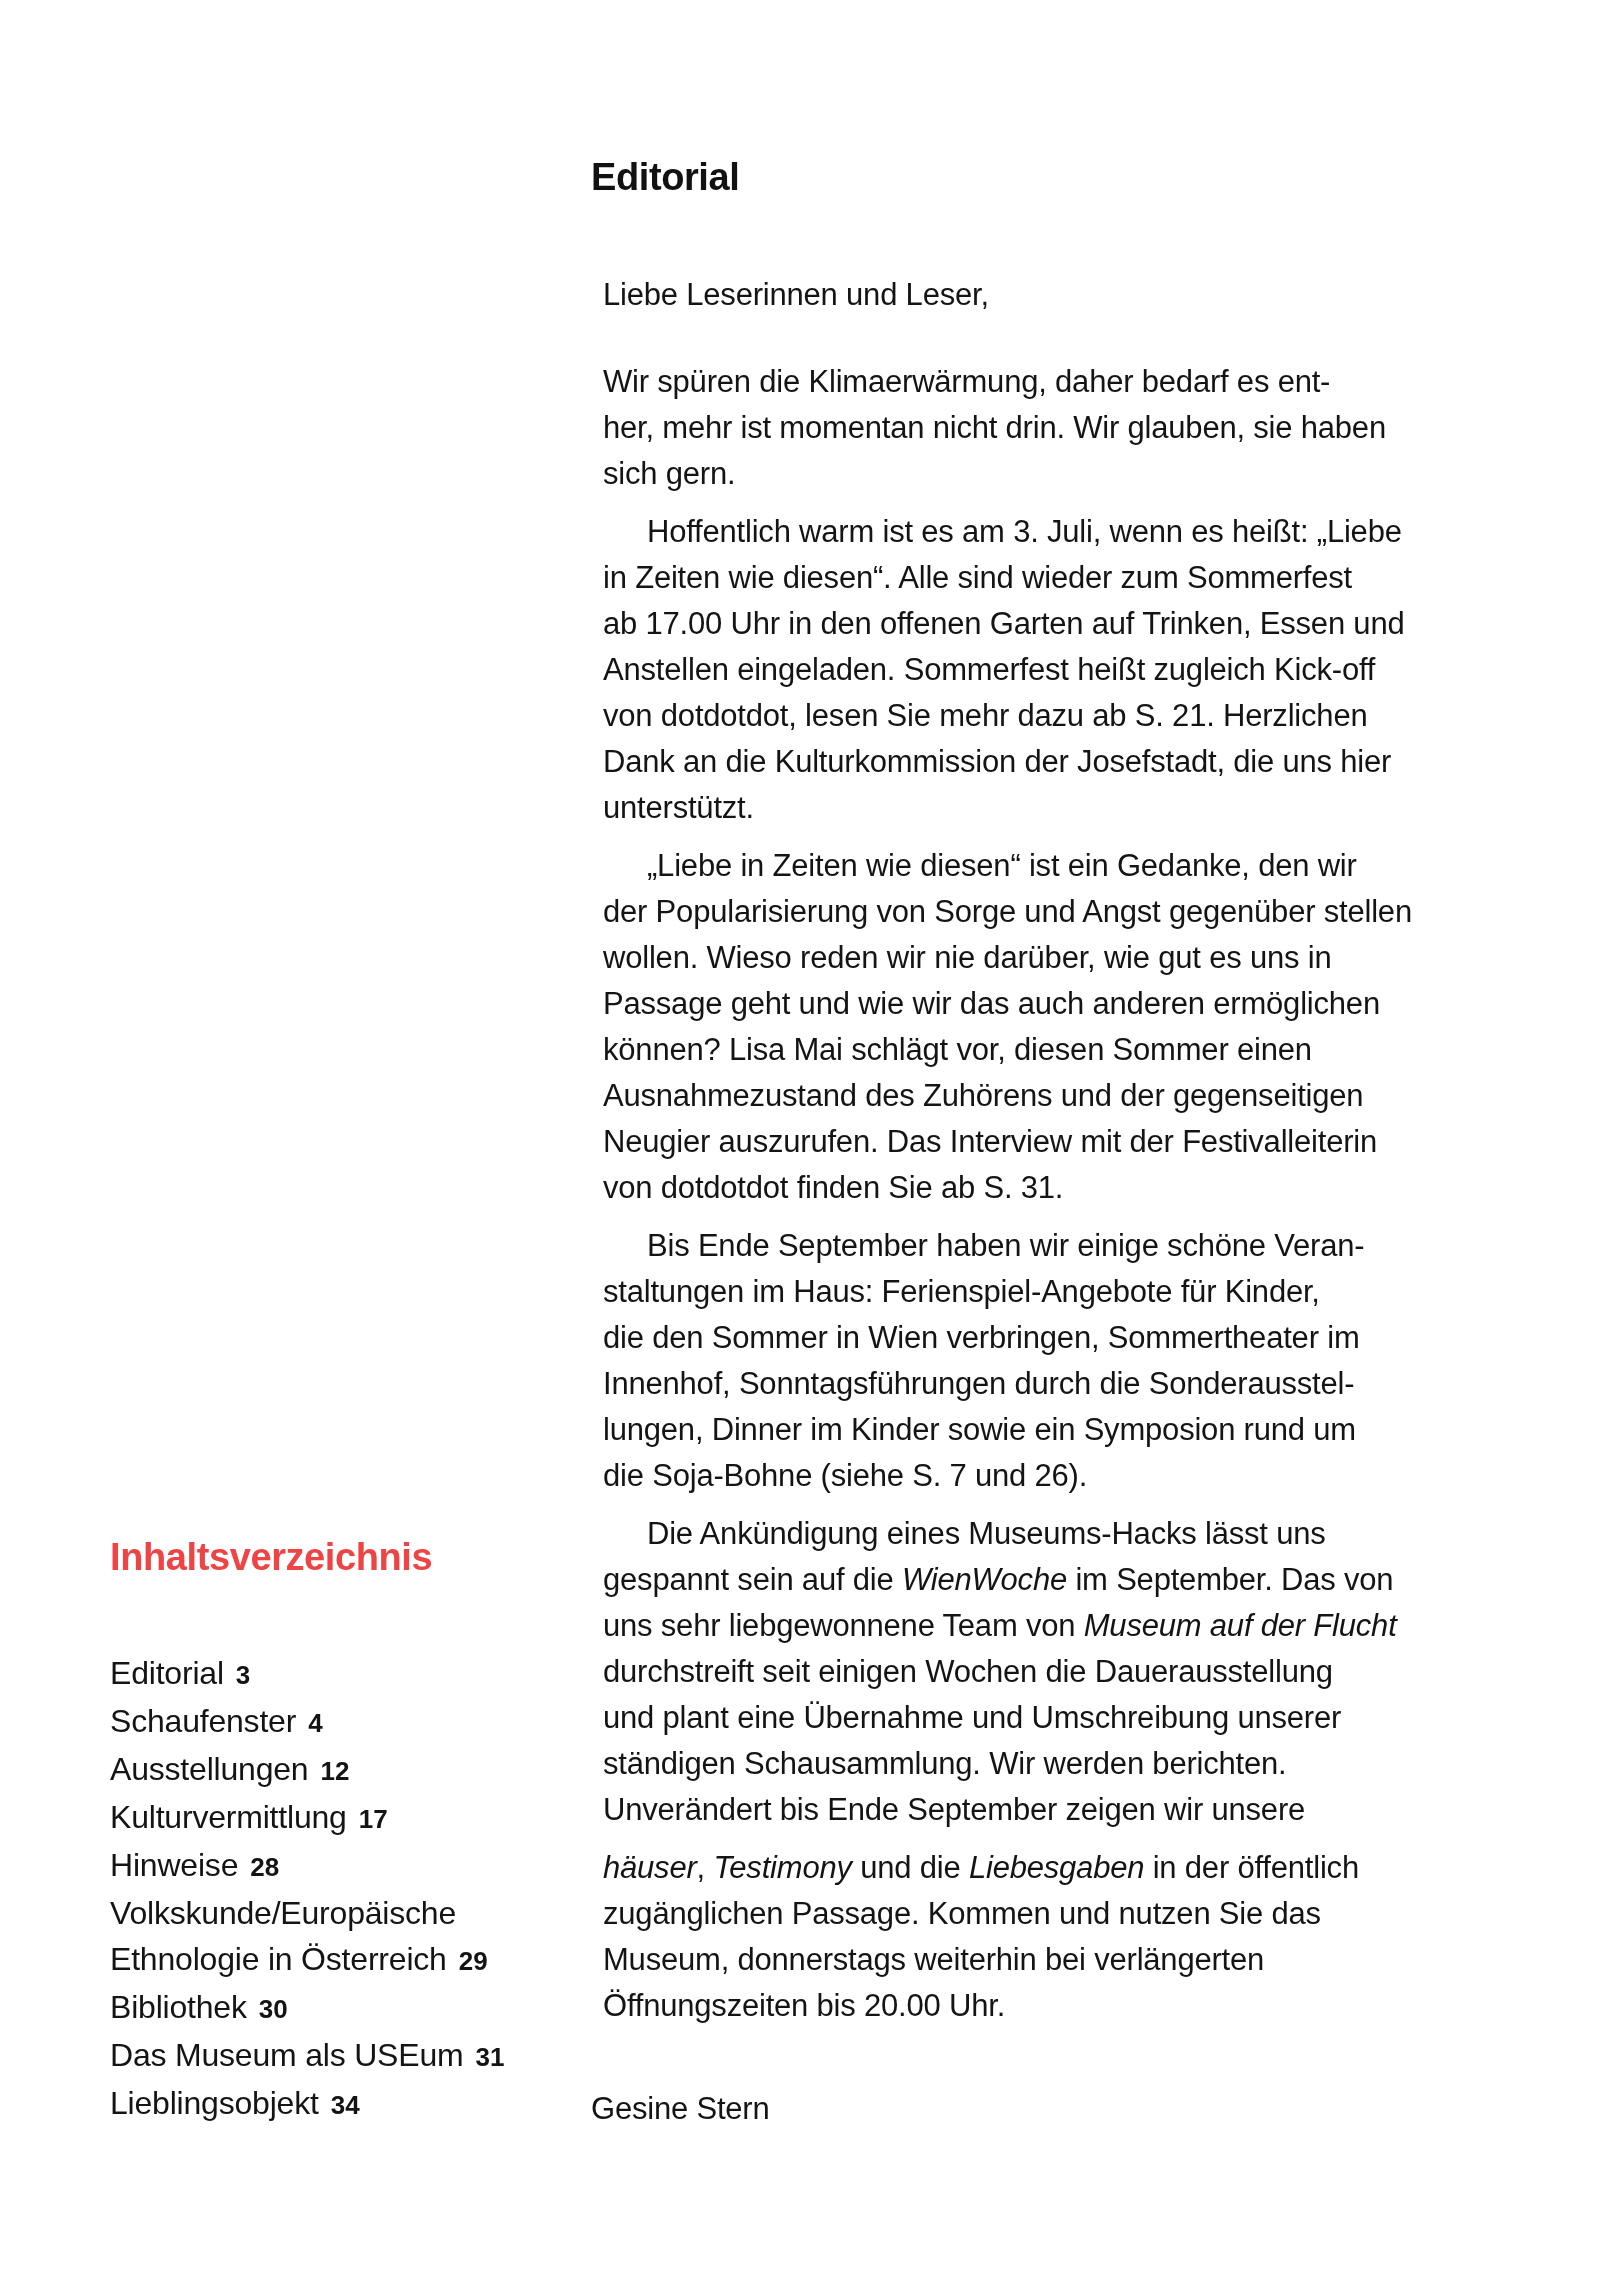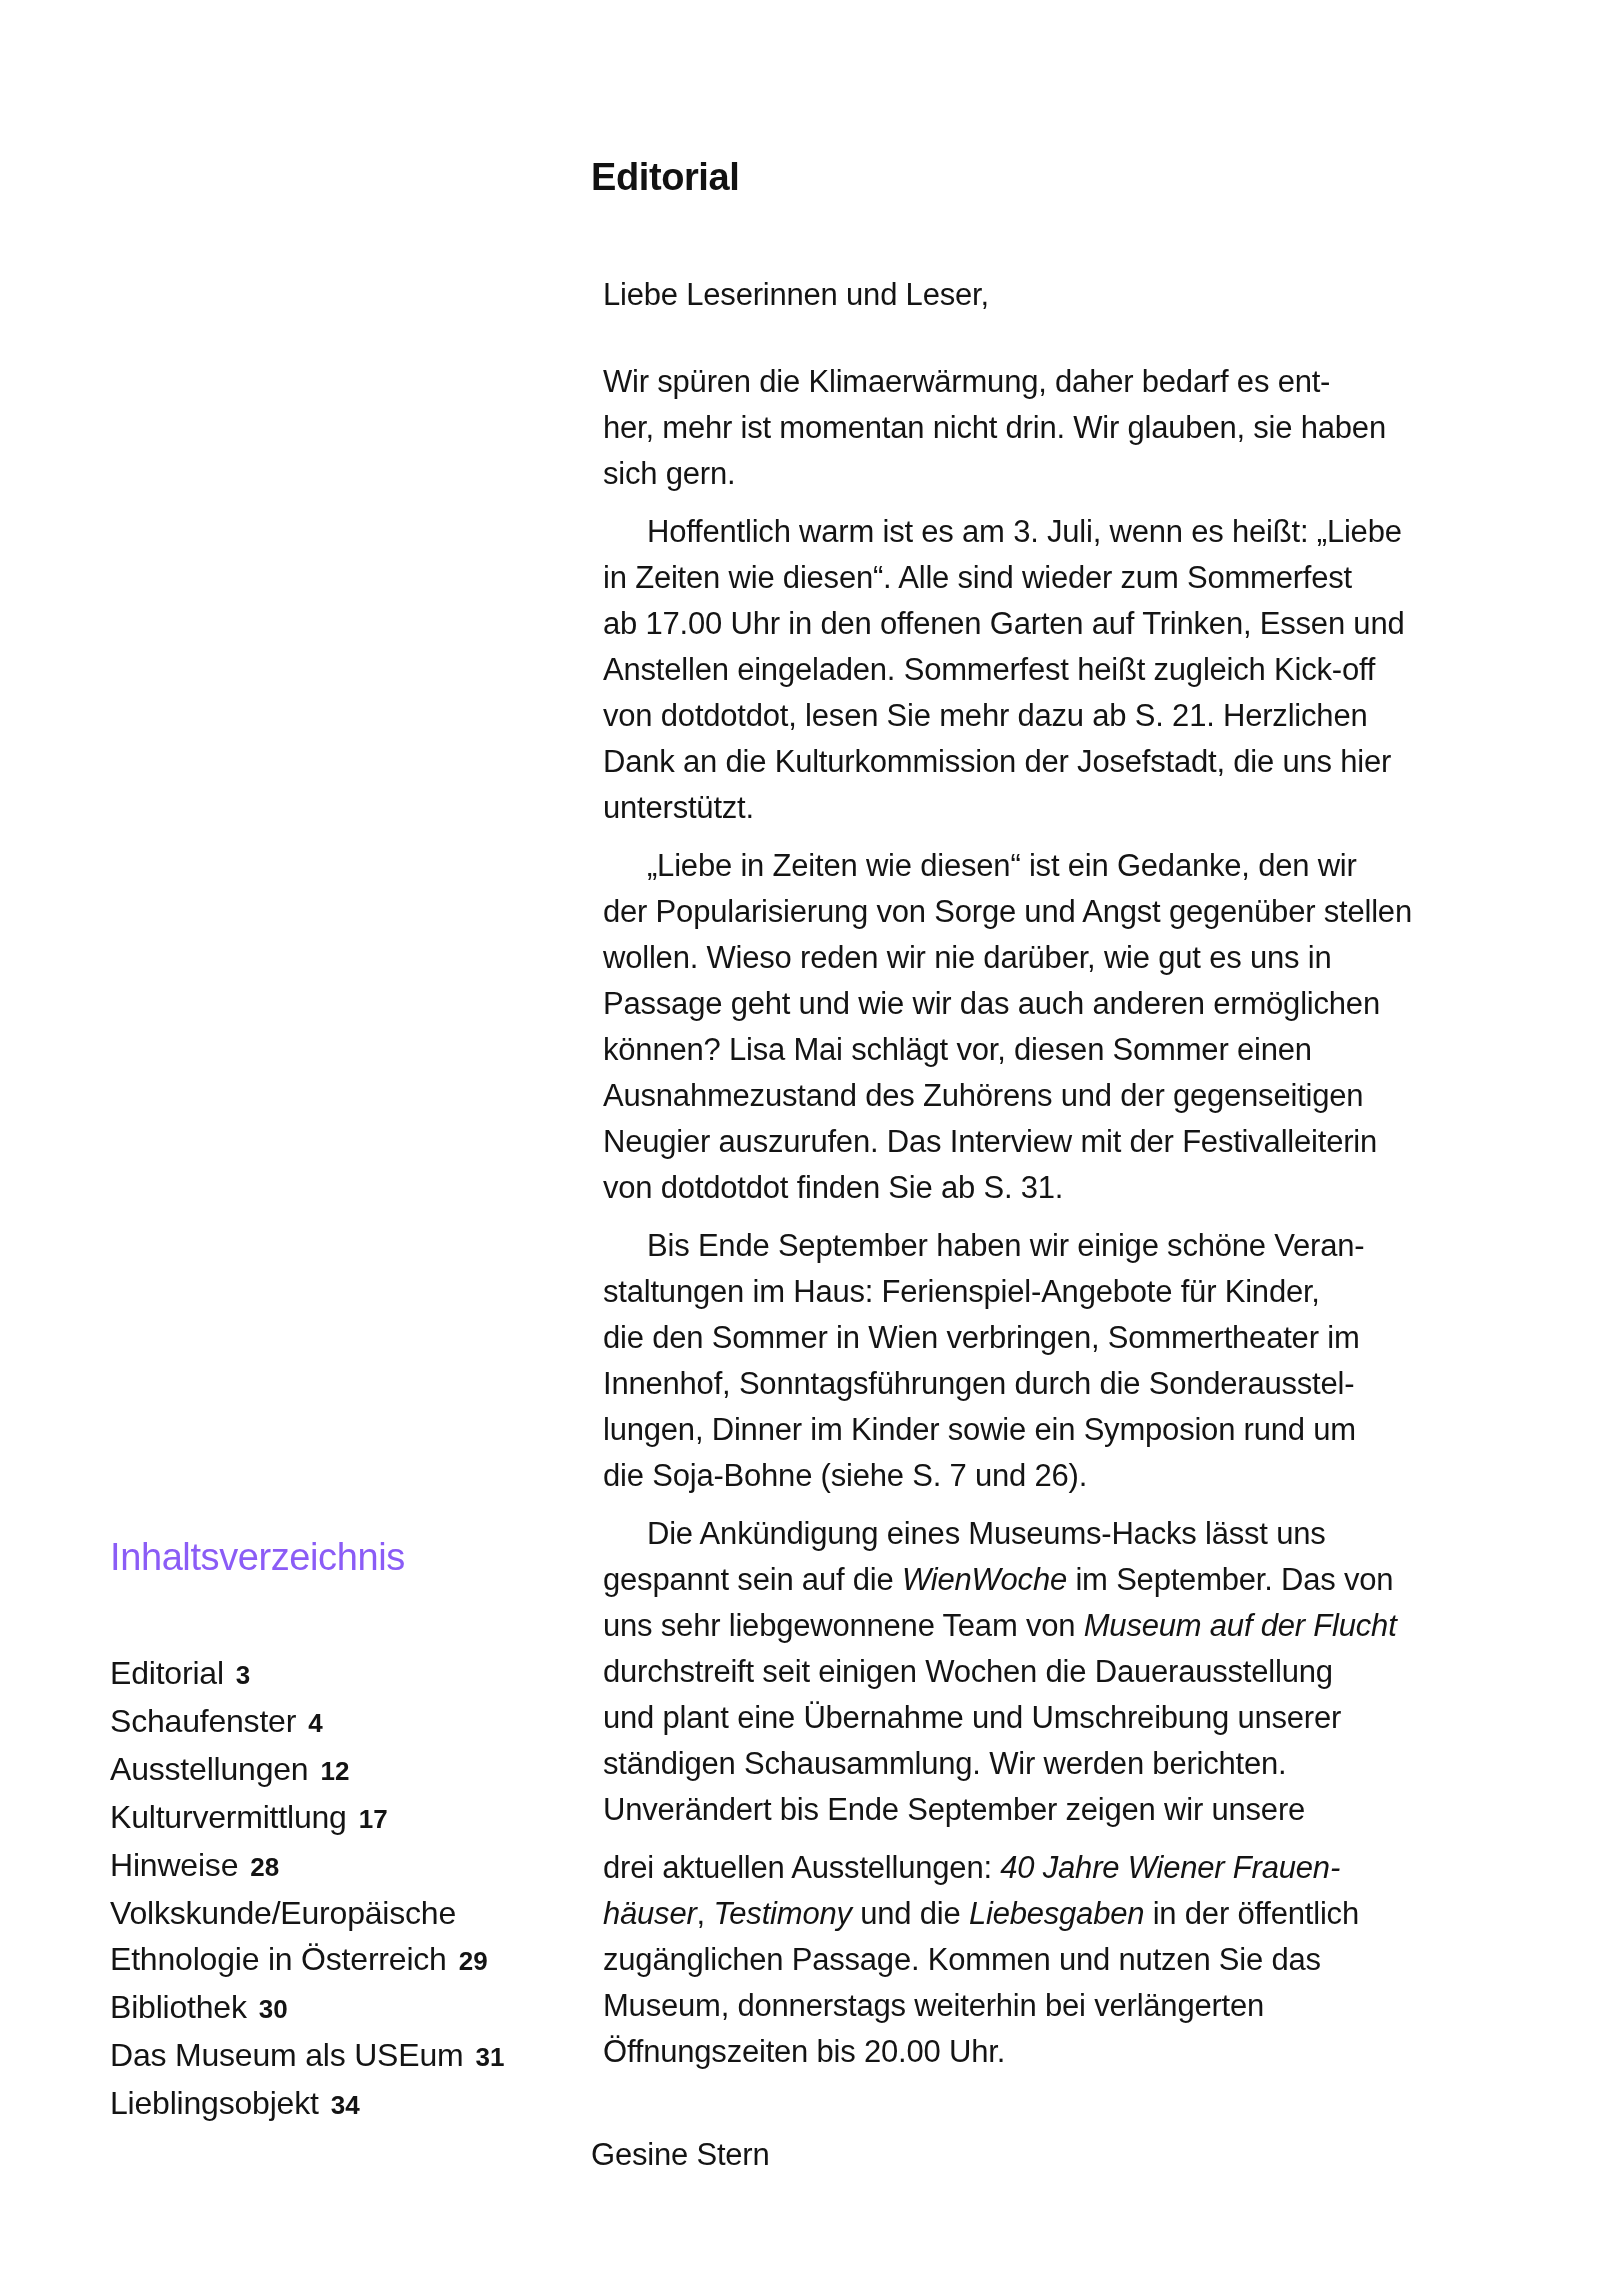--- a/index.html
+++ b/index.html
@@ -10,22 +10,22 @@
     font-family: "Liberation Sans", sans-serif;
     color: #141414;
     position: relative;
     overflow: hidden;
   }
   .page { position: absolute; inset: 0; }
 
   
   .toc { position: absolute; left: 110px; top: 1535px; width: 469px; }
   .toc-heading {
-    margin: 0; font-size: 38px; font-weight: 400; line-height: 44px;
-    color: #8b5cf6; letter-spacing: -0.4px;
+    margin: 0; font-size: 38px; font-weight: 700; line-height: 44px;
+    color: #ef4444; letter-spacing: -0.4px;
   }
   .toc-list { list-style: none; margin: 71px 0 0 0; padding: 0; }
   .toc-item { margin: 0; padding: 0; }
   .toc-line {
     font-size: 32px; line-height: 46px; letter-spacing: -0.2px;
     white-space: pre-wrap;
   }
   .toc-pagenum {
     font-weight: 700; font-size: 26px; margin-left: 12px;
     letter-spacing: 0;
@@ -132,21 +132,20 @@
         <div class="para indent">
           <div class="line">Die Ankündigung eines Museums-Hacks lässt uns</div>
           <div class="line">gespannt sein auf die <em>WienWoche</em> im September. Das von</div>
           <div class="line">uns sehr liebgewonnene Team von <em>Museum auf der Flucht</em></div>
           <div class="line">durchstreift seit einigen Wochen die Dauerausstellung</div>
           <div class="line">und plant eine Übernahme und Umschreibung unserer</div>
           <div class="line">ständigen Schausammlung. Wir werden berichten.</div>
           <div class="line">Unverändert bis Ende September zeigen wir unsere</div>
         </div>
         <div class="para">
-          <div class="line">drei aktuellen Ausstellungen: <em>40 Jahre Wiener Frauen-</em></div>
           <div class="line"><em>häuser</em>, <em>Testimony</em> und die <em>Liebesgaben</em> in der öffentlich</div>
           <div class="line">zugänglichen Passage. Kommen und nutzen Sie das</div>
           <div class="line">Museum, donnerstags weiterhin bei verlängerten</div>
           <div class="line">Öffnungszeiten bis 20.00 Uhr.</div>
         </div>
       </div>
     <p class="signature">Gesine Stern</p>
   </main>
 
 </div>

